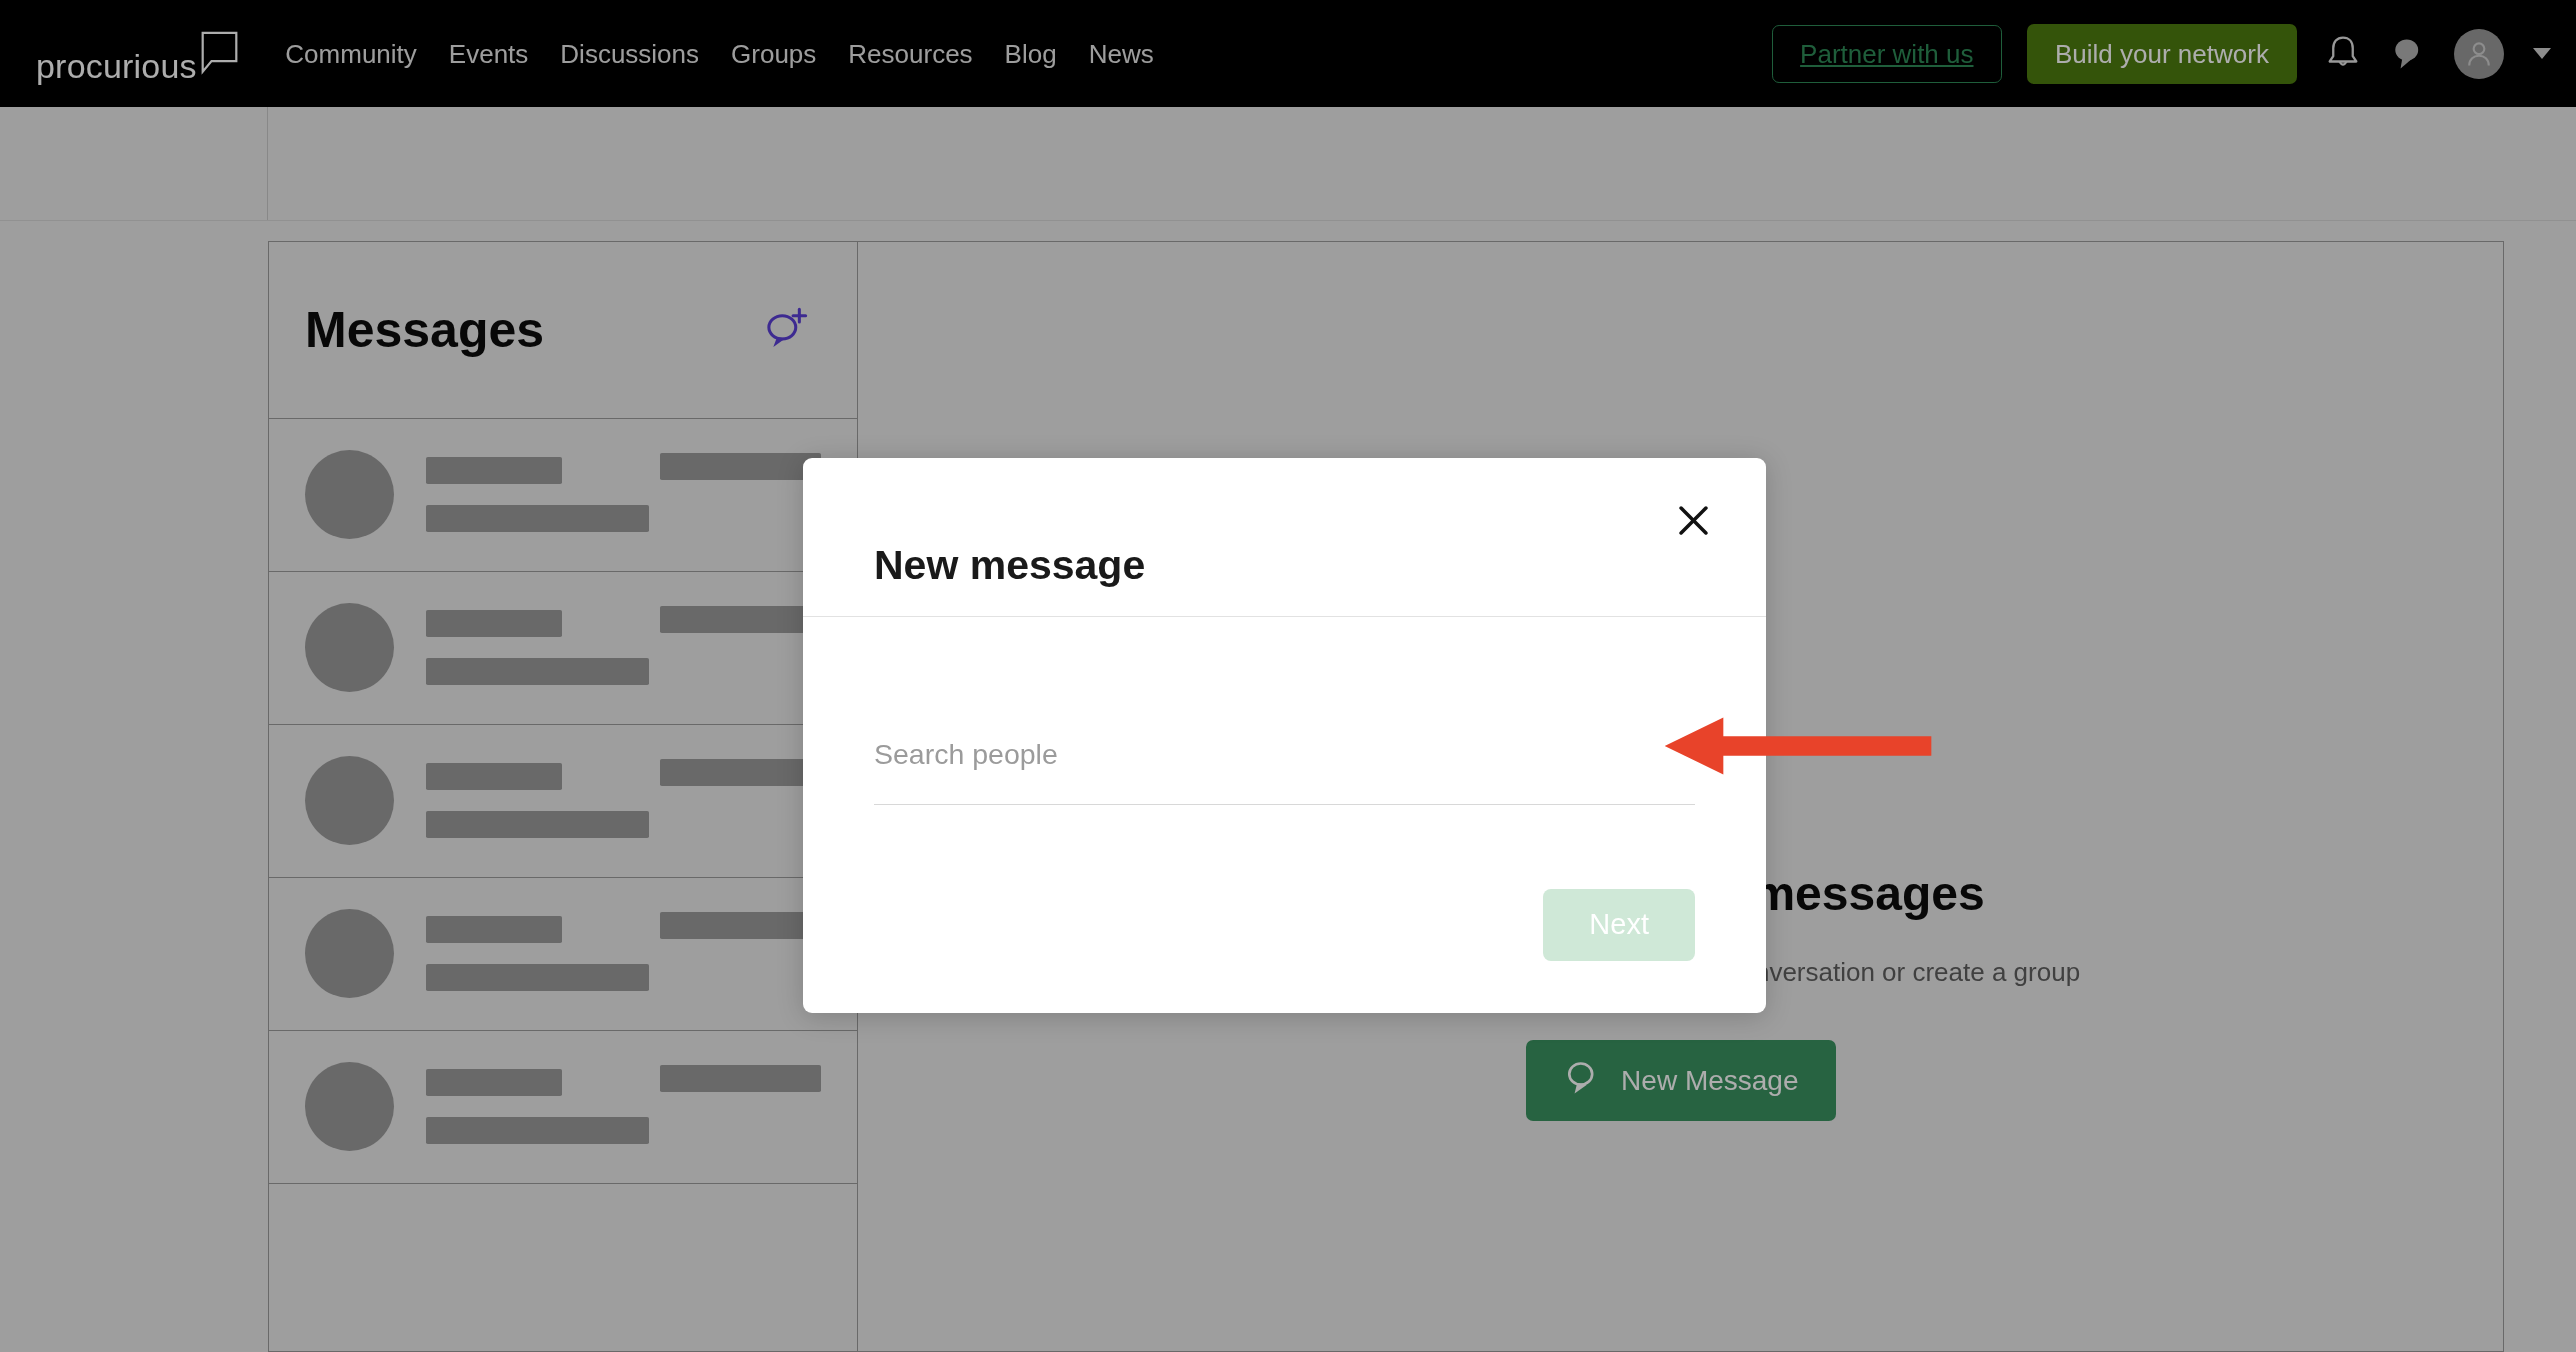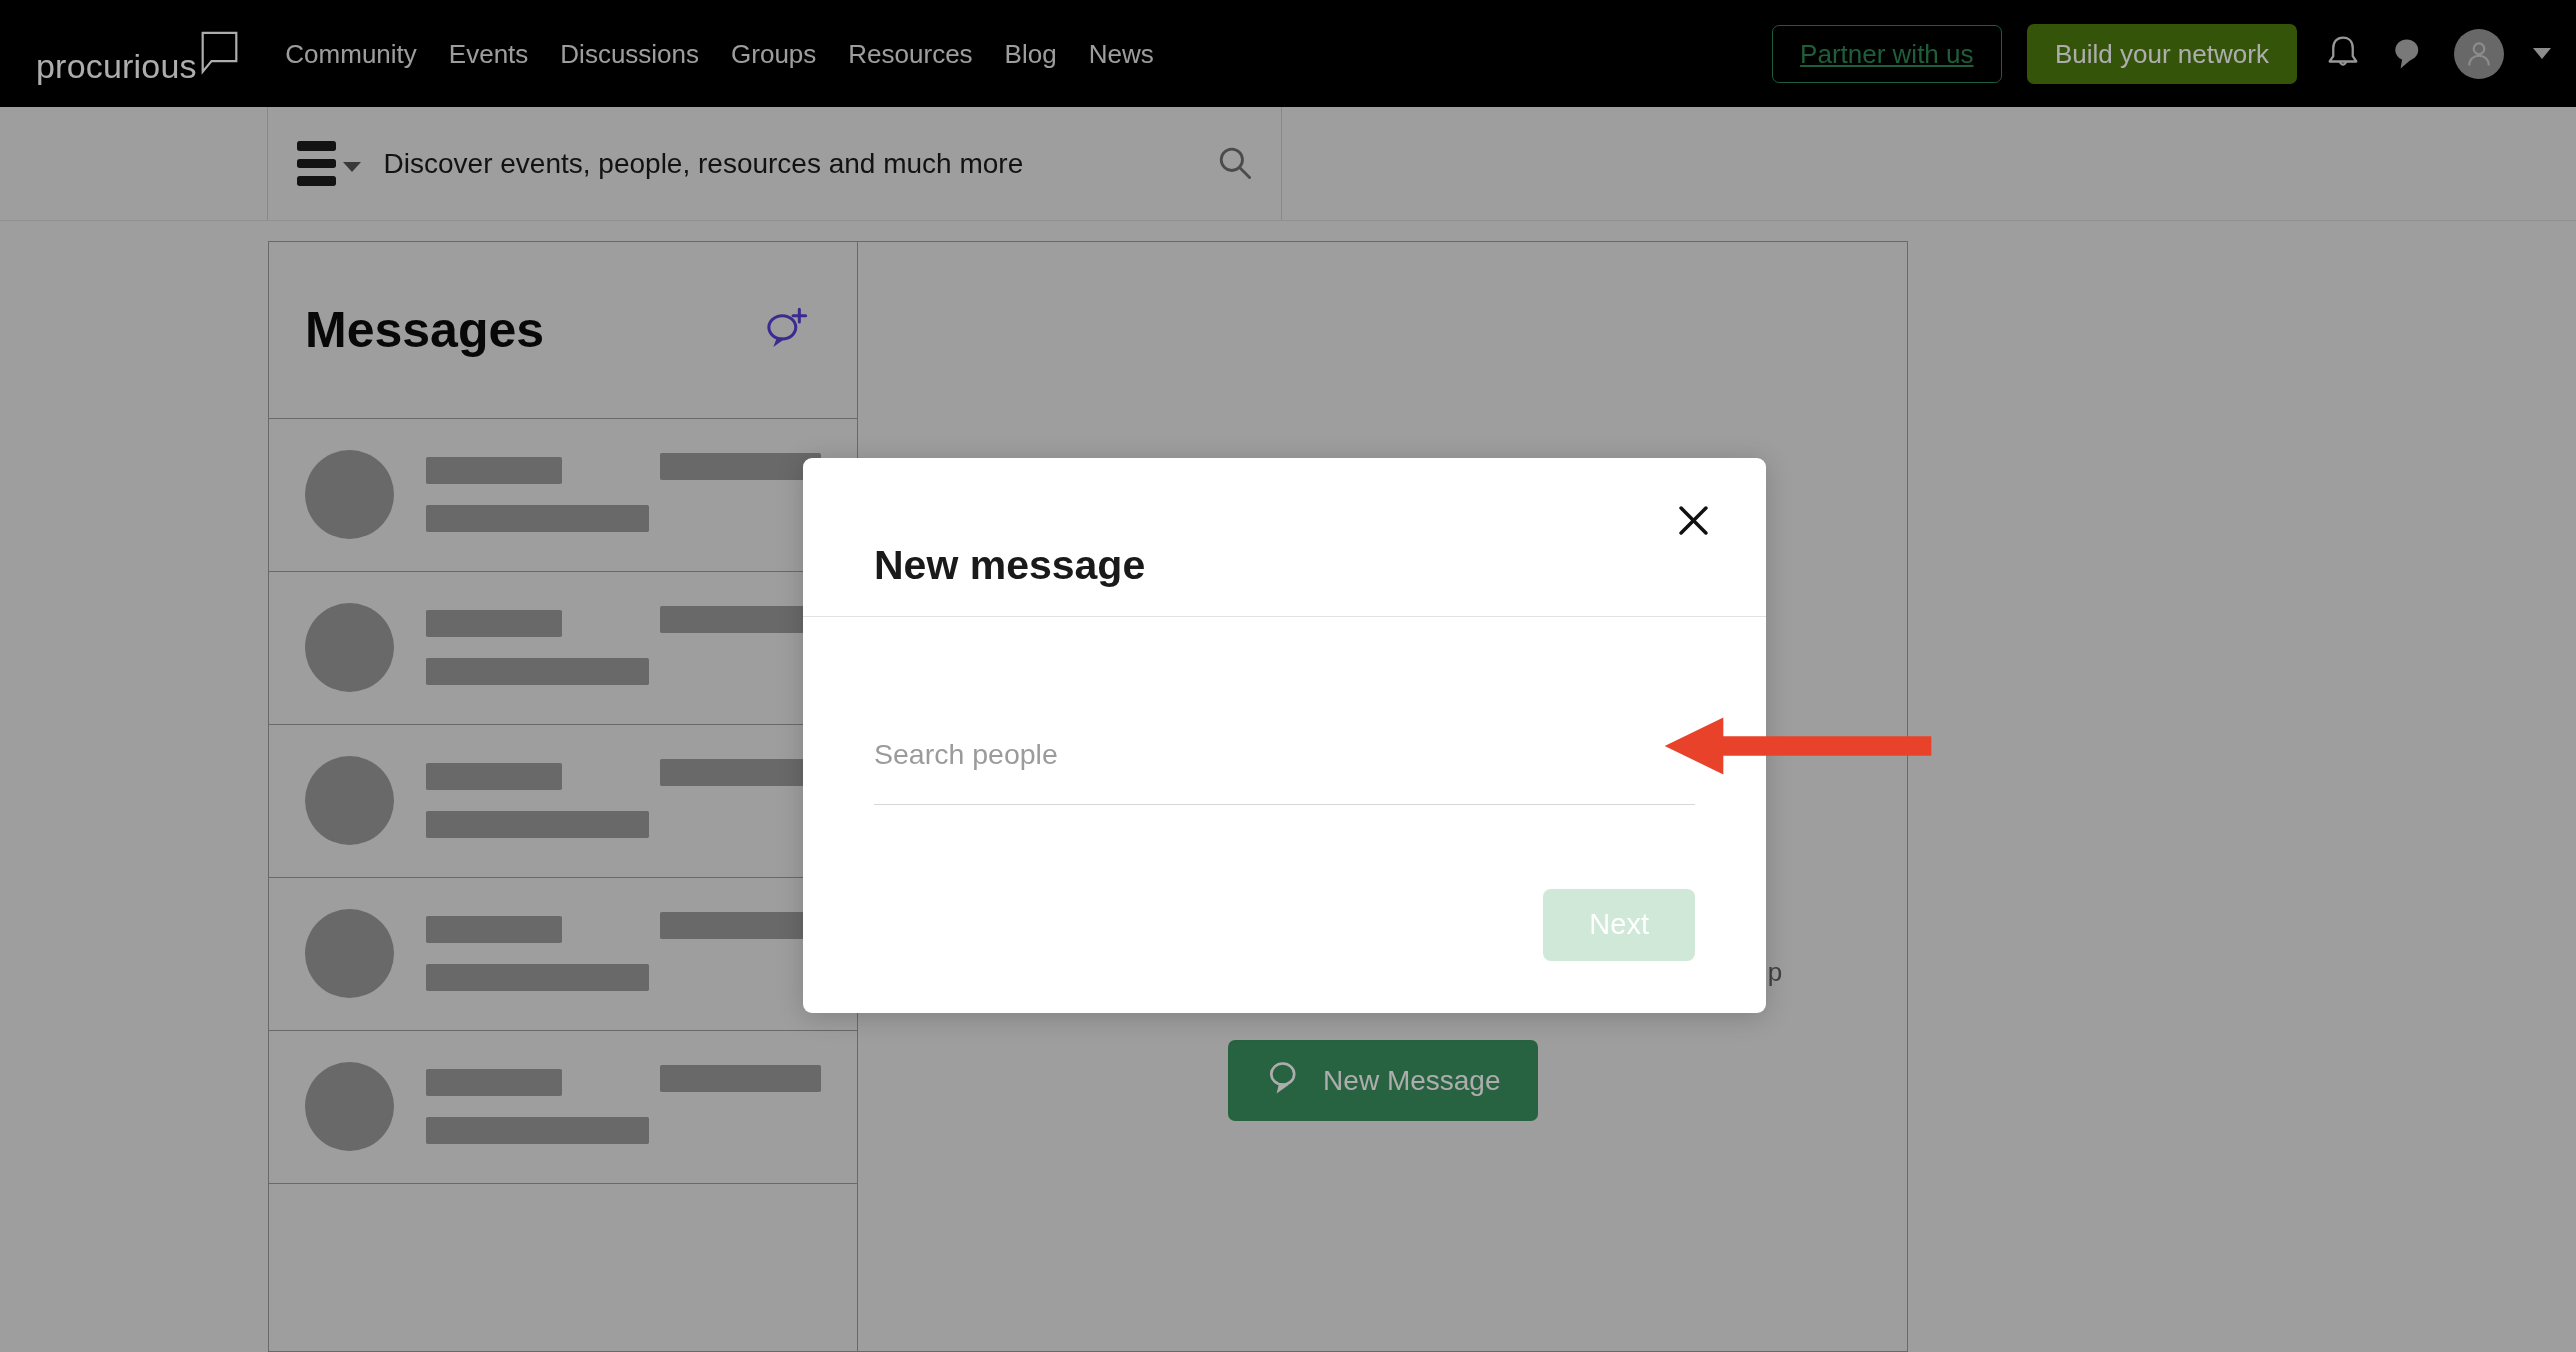--- a/index.html
+++ b/index.html
@@ -114,21 +114,21 @@
 
   
   .content {
     position: absolute; top: 221px; left: 0;
     width: 2576px; height: 1131px;
     background: #e9e9e9;
   }
   .card {
     position: absolute;
     left: 268px; top: 19.6px;
-    width: 1640px; height: 1111px;
+    width: 2236px; height: 1111px;
     border: 0.9px solid #9b9b9b;
     background: #e9e9e9;
     display: flex;
   }
 
   
   .msg-sidebar {
     width: 589px;
     border-right: 0.9px solid #9b9b9b;
     display: flex; flex-direction: column;
@@ -283,39 +283,20 @@
           </svg>
         </span>
 
         <span class="caret-down"></span>
       </div>
     </div>
 
     <div class="searchstrip">
       <div class="strip-left"></div>
 
-      <div class="strip-search">
-        <span class="hamburger">
-          <span class="bars">
-              <span></span>
-              <span></span>
-              <span></span>
-            </span>
-          <span class="mini-caret"></span>
-        </span>
-
-        <span class="search-placeholder">Discover events, people, resources and much more</span>
-
-        <span>
-          <svg width="39" height="39" viewBox="0 0 44 44">
-            <circle cx="19" cy="19" r="12" fill="none" stroke="#6f6f6f" stroke-width="3.2"></circle>
-            <line x1="28" y1="28" x2="39" y2="39" stroke="#6f6f6f" stroke-width="3.2" stroke-linecap="round"></line>
-          </svg>
-        </span>
-      </div>
 
       <div class="strip-right"></div>
     </div>
 
     <div class="content">
       <div class="card">
 
         <div class="msg-sidebar">
           <div class="msg-header">
             <span class="msg-title">Messages</span>

